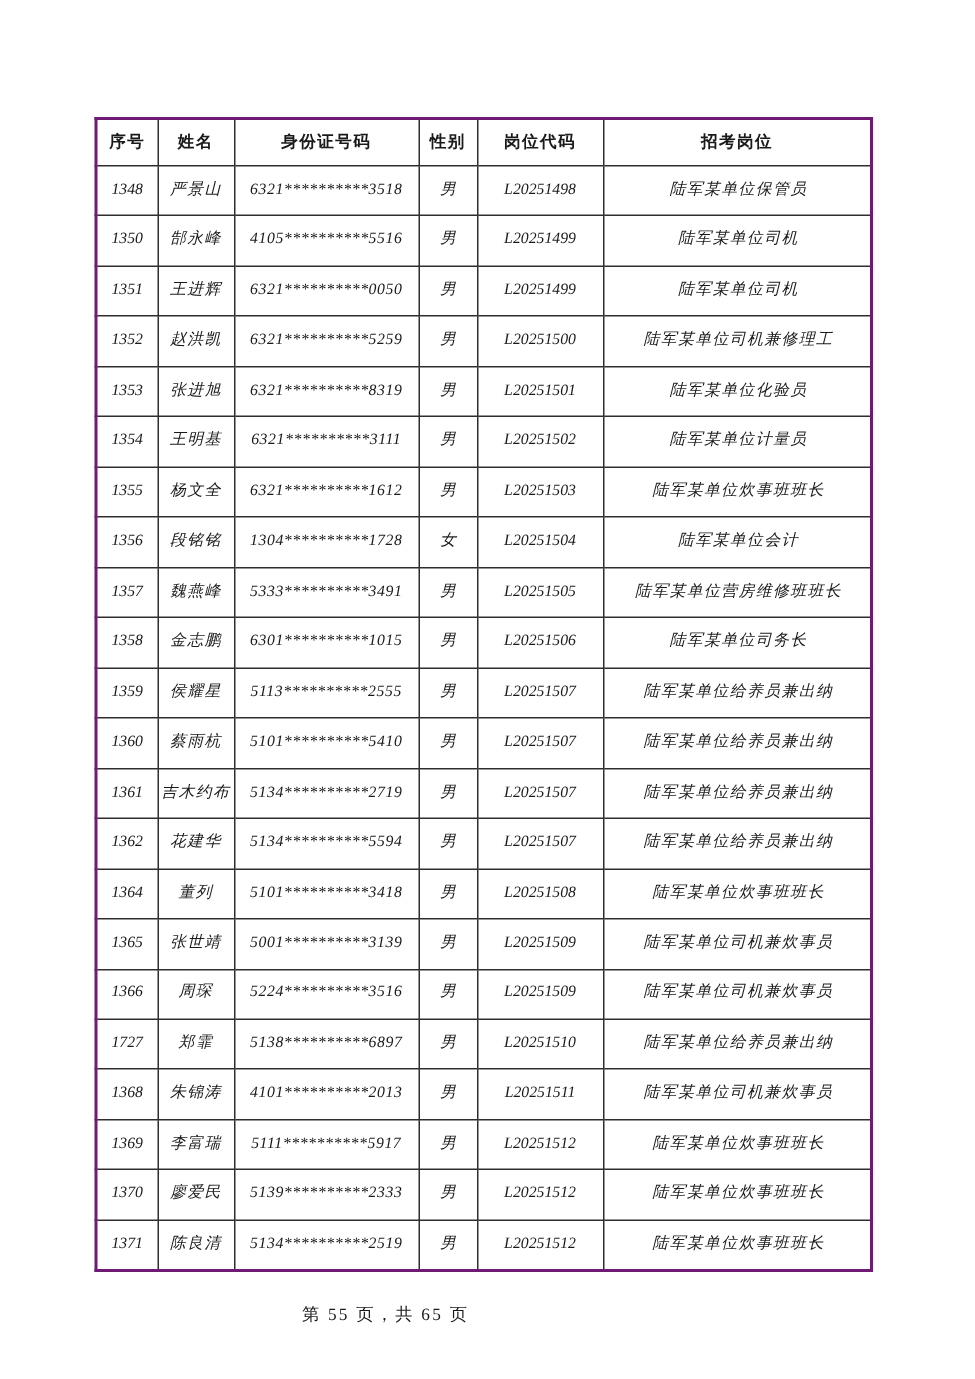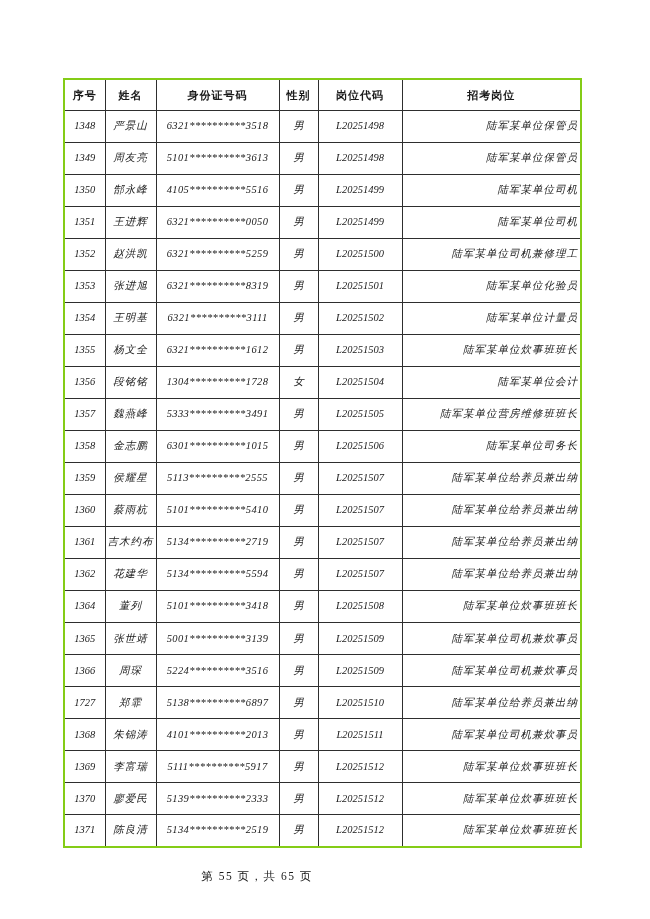--- a/index.html
+++ b/index.html
@@ -21,21 +21,21 @@
     background: #ffffff;
   }
   table.roster {
     position: absolute;
     left: 63px;
     top: 78px;
     width: 517px;
     height: 770px;
     border-collapse: collapse;
     table-layout: fixed;
-    border: 2px solid #84cc16;
+    border: 2px solid #701a75;
   }
   .roster th, .roster td {
     border: 1px solid #2e2e2e;
     text-align: center;
     vertical-align: middle;
     font-size: 10.5px;
     line-height: 1;
     padding: 0 2px;
     overflow: hidden;
     white-space: nowrap;
@@ -51,21 +51,21 @@
     font-style: italic;
   }
   .roster td.col-name {
     letter-spacing: 1px;
   }
   .roster td.col-id {
     letter-spacing: 0.4px;
     margin-top: 34px;
   }
   .roster td.col-pos {
-    text-align: right;
+    text-align: center;
     padding-left: 4px;
     letter-spacing: 1px;
   }
   .footer {
     position: absolute;
     left: 0;
     top: 869px;
     width: 514px;
     text-align: center;
     font-size: 11.5px;
@@ -100,28 +100,20 @@
     <tbody id="roster-body">
         <tr>
           <td>1348</td>
           <td class="col-name">严景山</td>
           <td class="col-id">6321**********3518</td>
           <td>男</td>
           <td>L20251498</td>
           <td class="col-pos">陆军某单位保管员</td>
         </tr>
         <tr>
-          <td>1349</td>
-          <td class="col-name">周友亮</td>
-          <td class="col-id">5101**********3613</td>
-          <td>男</td>
-          <td>L20251498</td>
-          <td class="col-pos">陆军某单位保管员</td>
-        </tr>
-        <tr>
           <td>1350</td>
           <td class="col-name">郜永峰</td>
           <td class="col-id">4105**********5516</td>
           <td>男</td>
           <td>L20251499</td>
           <td class="col-pos">陆军某单位司机</td>
         </tr>
         <tr>
           <td>1351</td>
           <td class="col-name">王进辉</td>

